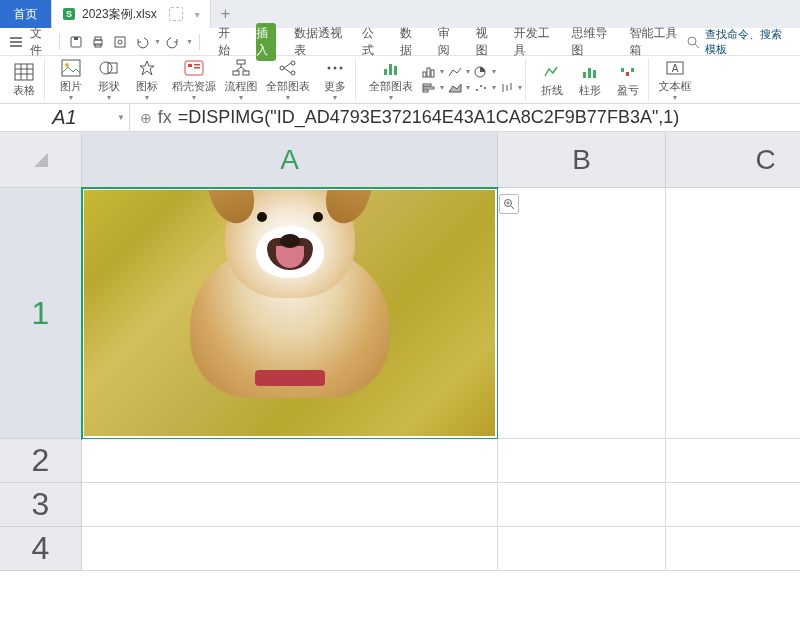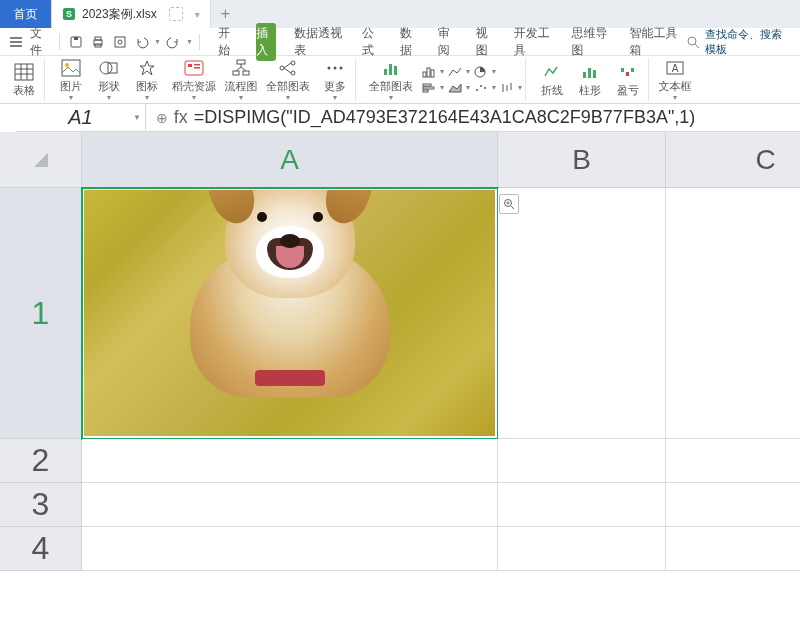--- a/index.html
+++ b/index.html
@@ -31,21 +31,21 @@
     .rgroup:last-child { border-right: none; }
     .rbtn { display: flex; flex-direction: column; align-items: center; justify-content: center; min-width: 34px; gap: 1px; cursor: pointer; }
     .rbtn.wide { min-width: 52px; }
     .rbtn-icon { width: 22px; height: 20px; display: flex; align-items: center; justify-content: center; }
     .rbtn .caret { font-size: 8px; color: #888; margin-top: -2px; }
     .rsmall { display: flex; flex-direction: column; gap: 2px; justify-content: center; }
     .rsmall .rsrow { display: flex; gap: 3px; align-items: center; }
     .ricon-sm { width: 16px; height: 14px; display: flex; align-items: center; justify-content: center; }
 
     
-    .formulabar { display: flex; align-items: center; height: 28px; border-bottom: 1px solid #d5d8db; font-size: 14px; margin-left: 16px; }
+    .formulabar { display: flex; align-items: center; height: 28px; border-bottom: 1px solid #d5d8db; font-size: 14px; }
     .namebox { width: 130px; display: flex; align-items: center; justify-content: center; font-family: "Courier New", monospace; font-size: 20px; font-style: italic; color: #333; border-right: 1px solid #d5d8db; height: 100%; position: relative; }
     .namebox .dd { position: absolute; right: 4px; font-size: 8px; color: #888; }
     .fx-area { display: flex; align-items: center; gap: 6px; padding: 0 10px; flex: 1; font-family: "Courier New", monospace; font-size: 18px; color: #333; }
     .fx-icon { color: #666; }
     .fx-zoom { color: #888; font-size: 14px; }
 
     
     .grid { display: grid; grid-template-columns: 82px 416px 168px 200px; grid-auto-rows: auto; }
     .colhdr, .corner { background: #e8eaed; border-right: 1px solid #cfd2d6; border-bottom: 1px solid #cfd2d6; display: flex; align-items: center; justify-content: center; height: 56px; font-size: 28px; color: #555; font-family: "Segoe UI", sans-serif; }
     .colhdr.sel { background: #dfe3e9; color: #3a9e5f; }

